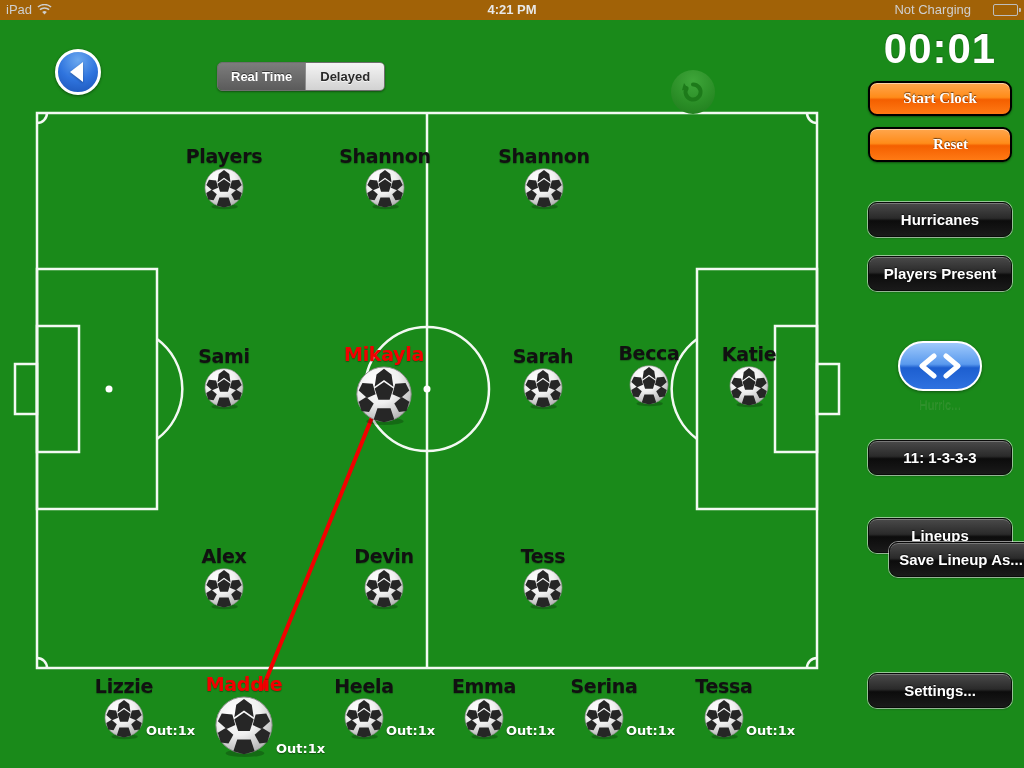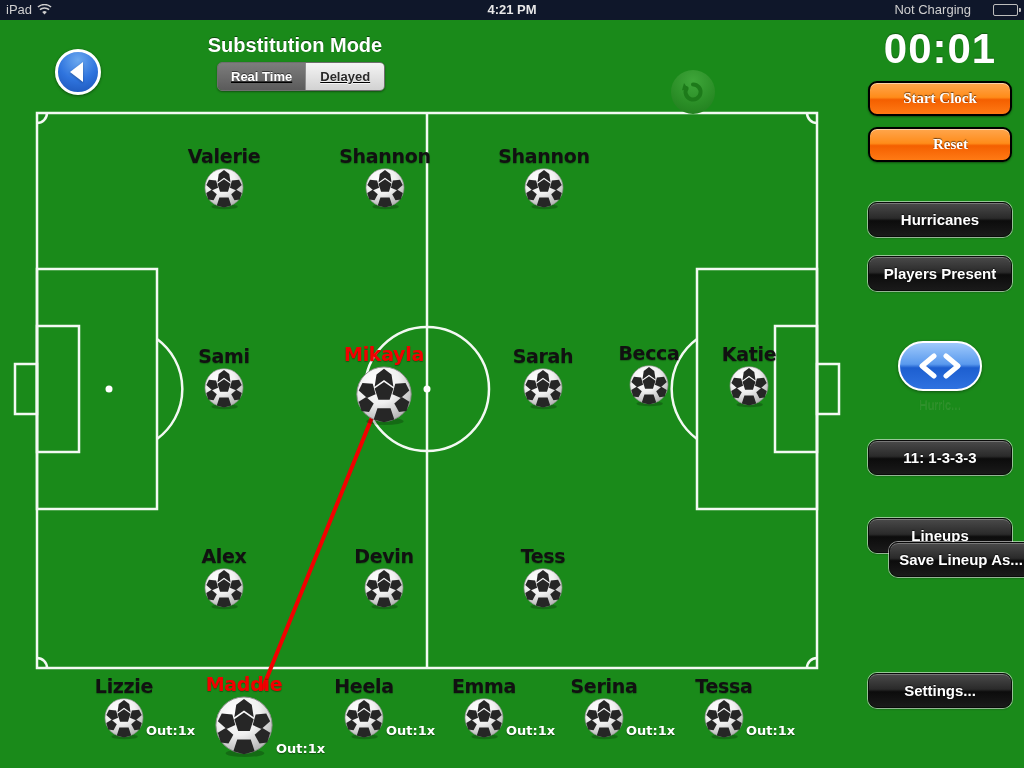--- a/index.html
+++ b/index.html
@@ -16,21 +16,21 @@
     height: 768px;
     overflow: hidden;
     background: #1a8a1a;
   }
 
   
   .statusbar {
     position: absolute;
     left: 0; top: 0;
     width: 1024px; height: 20px;
-    background: #0f172a;
+    background: #a16207;
     color: #cfcfcf;
     font-size: 13px;
     line-height: 20px;
   }
   .sb-left {
     position: absolute; left: 6px; top: 0;
     display: flex; align-items: center; gap: 5px;
   }
   .sb-center {
     position: absolute; left: 0; top: 0; width: 1024px;
@@ -104,21 +104,20 @@
     position: absolute;
     left: 217px; top: 42px;
     height: 27px;
     display: flex;
     border: 1px solid #6e6e6e;
     border-radius: 5px;
     overflow: hidden;
     box-shadow: 0 1px 2px rgba(0,0,0,.4);
     font-size: 13px;
     font-weight: bold;
-    text-decoration: underline;
   }
   .seg {
     padding: 0 13px;
     display: flex; align-items: center; justify-content: center;
     cursor: pointer;
     min-width: 52px;
   }
   .seg.on {
     background: linear-gradient(#7d7d7d, #5b5b5b);
     color: #fff;
@@ -321,21 +320,21 @@
       <circle cx="109" cy="283" r="3.5" fill="#ffffff"></circle>
       <circle cx="745" cy="283" r="3.5" fill="#ffffff"></circle>
     </svg>
 
     <svg class="subline" width="855" height="662">
       <line id="sub-line" x1="375" y1="304" x2="262" y2="584" stroke="#f20000" stroke-width="4"></line>
     </svg>
 
     <div id="field-players">
         <div class="player" style="left:224px; top:40px;">
-            <div class="pname">Valerie</div>
+            <div class="pname">Players</div>
             <div class="ballwrap">
               <svg class="ball" width="42" height="42" viewBox="0 0 64 64">
     <defs>
       <radialGradient id="bg42" cx="38%" cy="28%" r="72%">
         <stop offset="0%" stop-color="#ffffff"></stop>
         <stop offset="55%" stop-color="#f0f0f0"></stop>
         <stop offset="100%" stop-color="#b9b9b9"></stop>
       </radialGradient>
     </defs>
     <ellipse cx="33" cy="59" rx="20" ry="4" fill="rgba(0,0,0,0.22)"></ellipse>
@@ -754,21 +753,20 @@
   </svg><span class="outcount">Out:1x</span>
             </div>
           </div>
       </div>
   </div>
 
   <div class="toolbar">
     <div class="back-btn">
       <span class="chev"></span>
     </div>
-    <div class="sub-title">Substitution Mode</div>
     <div class="segmented">
       <div class="seg on">Real Time</div>
       <div class="seg off">Delayed</div>
     </div>
     <div class="undo-btn">
       <svg width="30" height="30" viewBox="0 0 30 30">
         <path d="M15 7.5 A7.5 7.5 0 1 1 8.6 11.2" fill="none" stroke="#1d7a1a" stroke-width="4" stroke-linecap="round"></path>
         <path d="M6.0 6.0 L10.5 12.4 L4.0 13.2 Z" fill="#1d7a1a"></path>
       </svg>
     </div>

